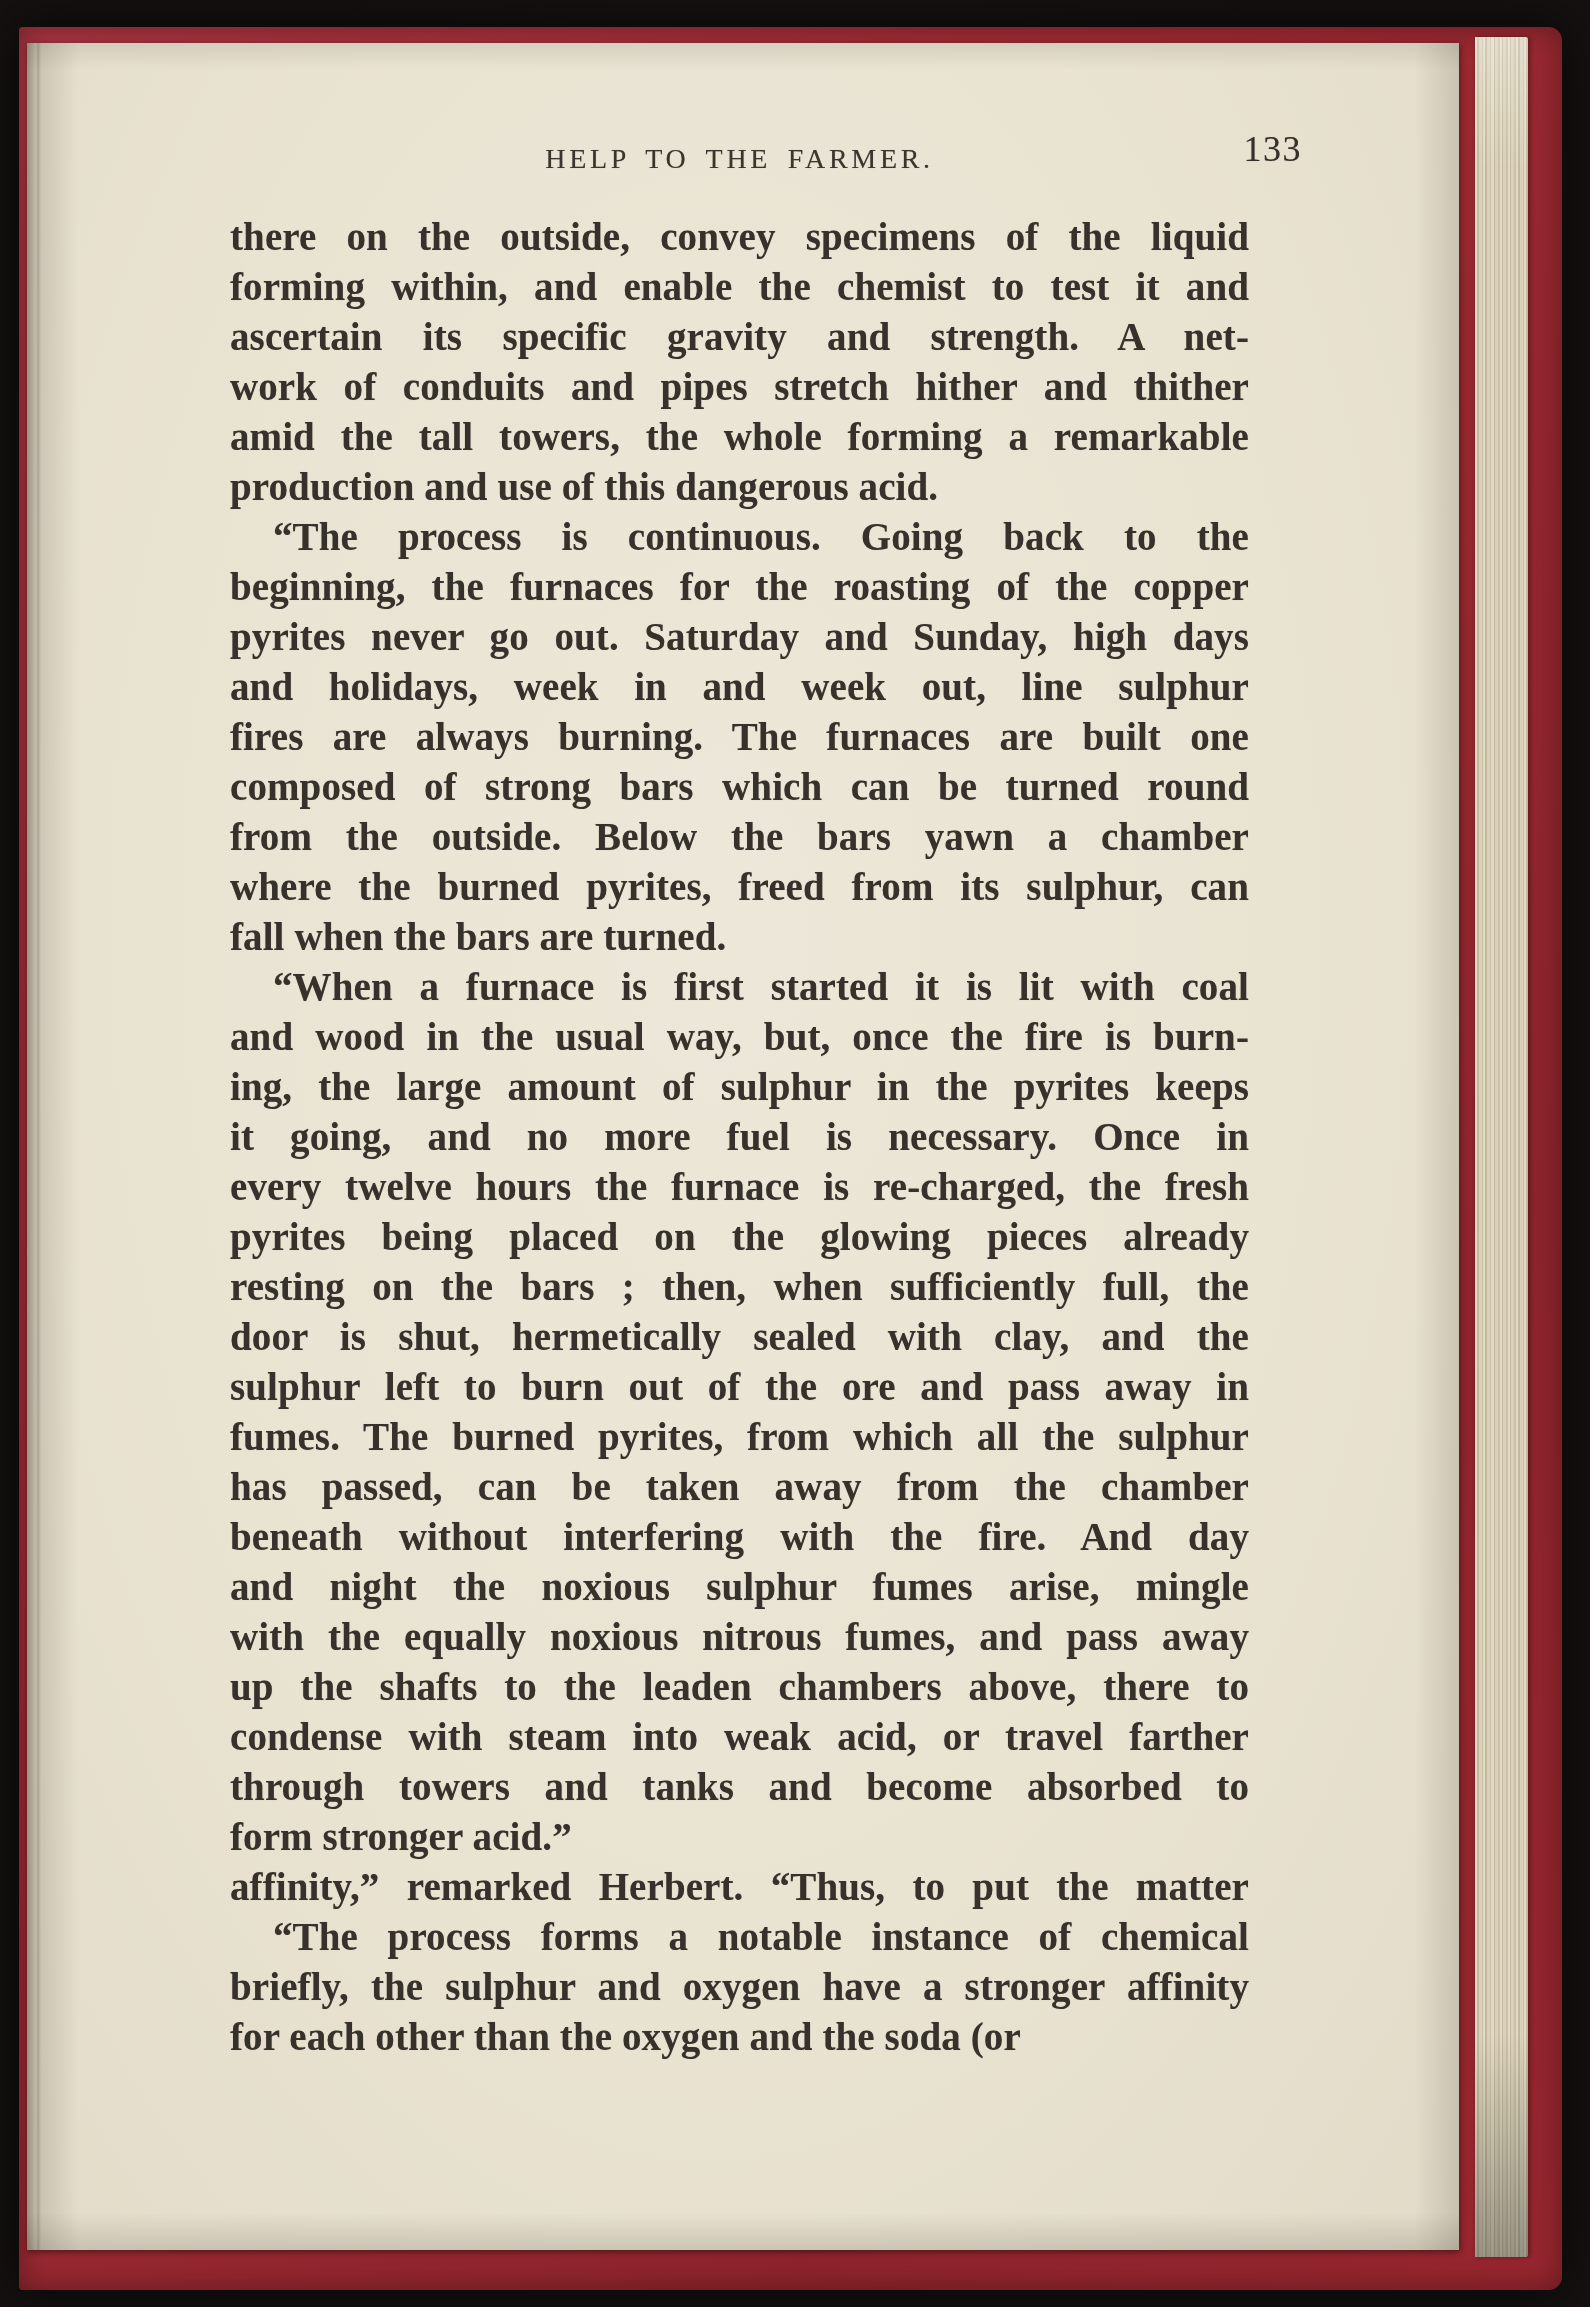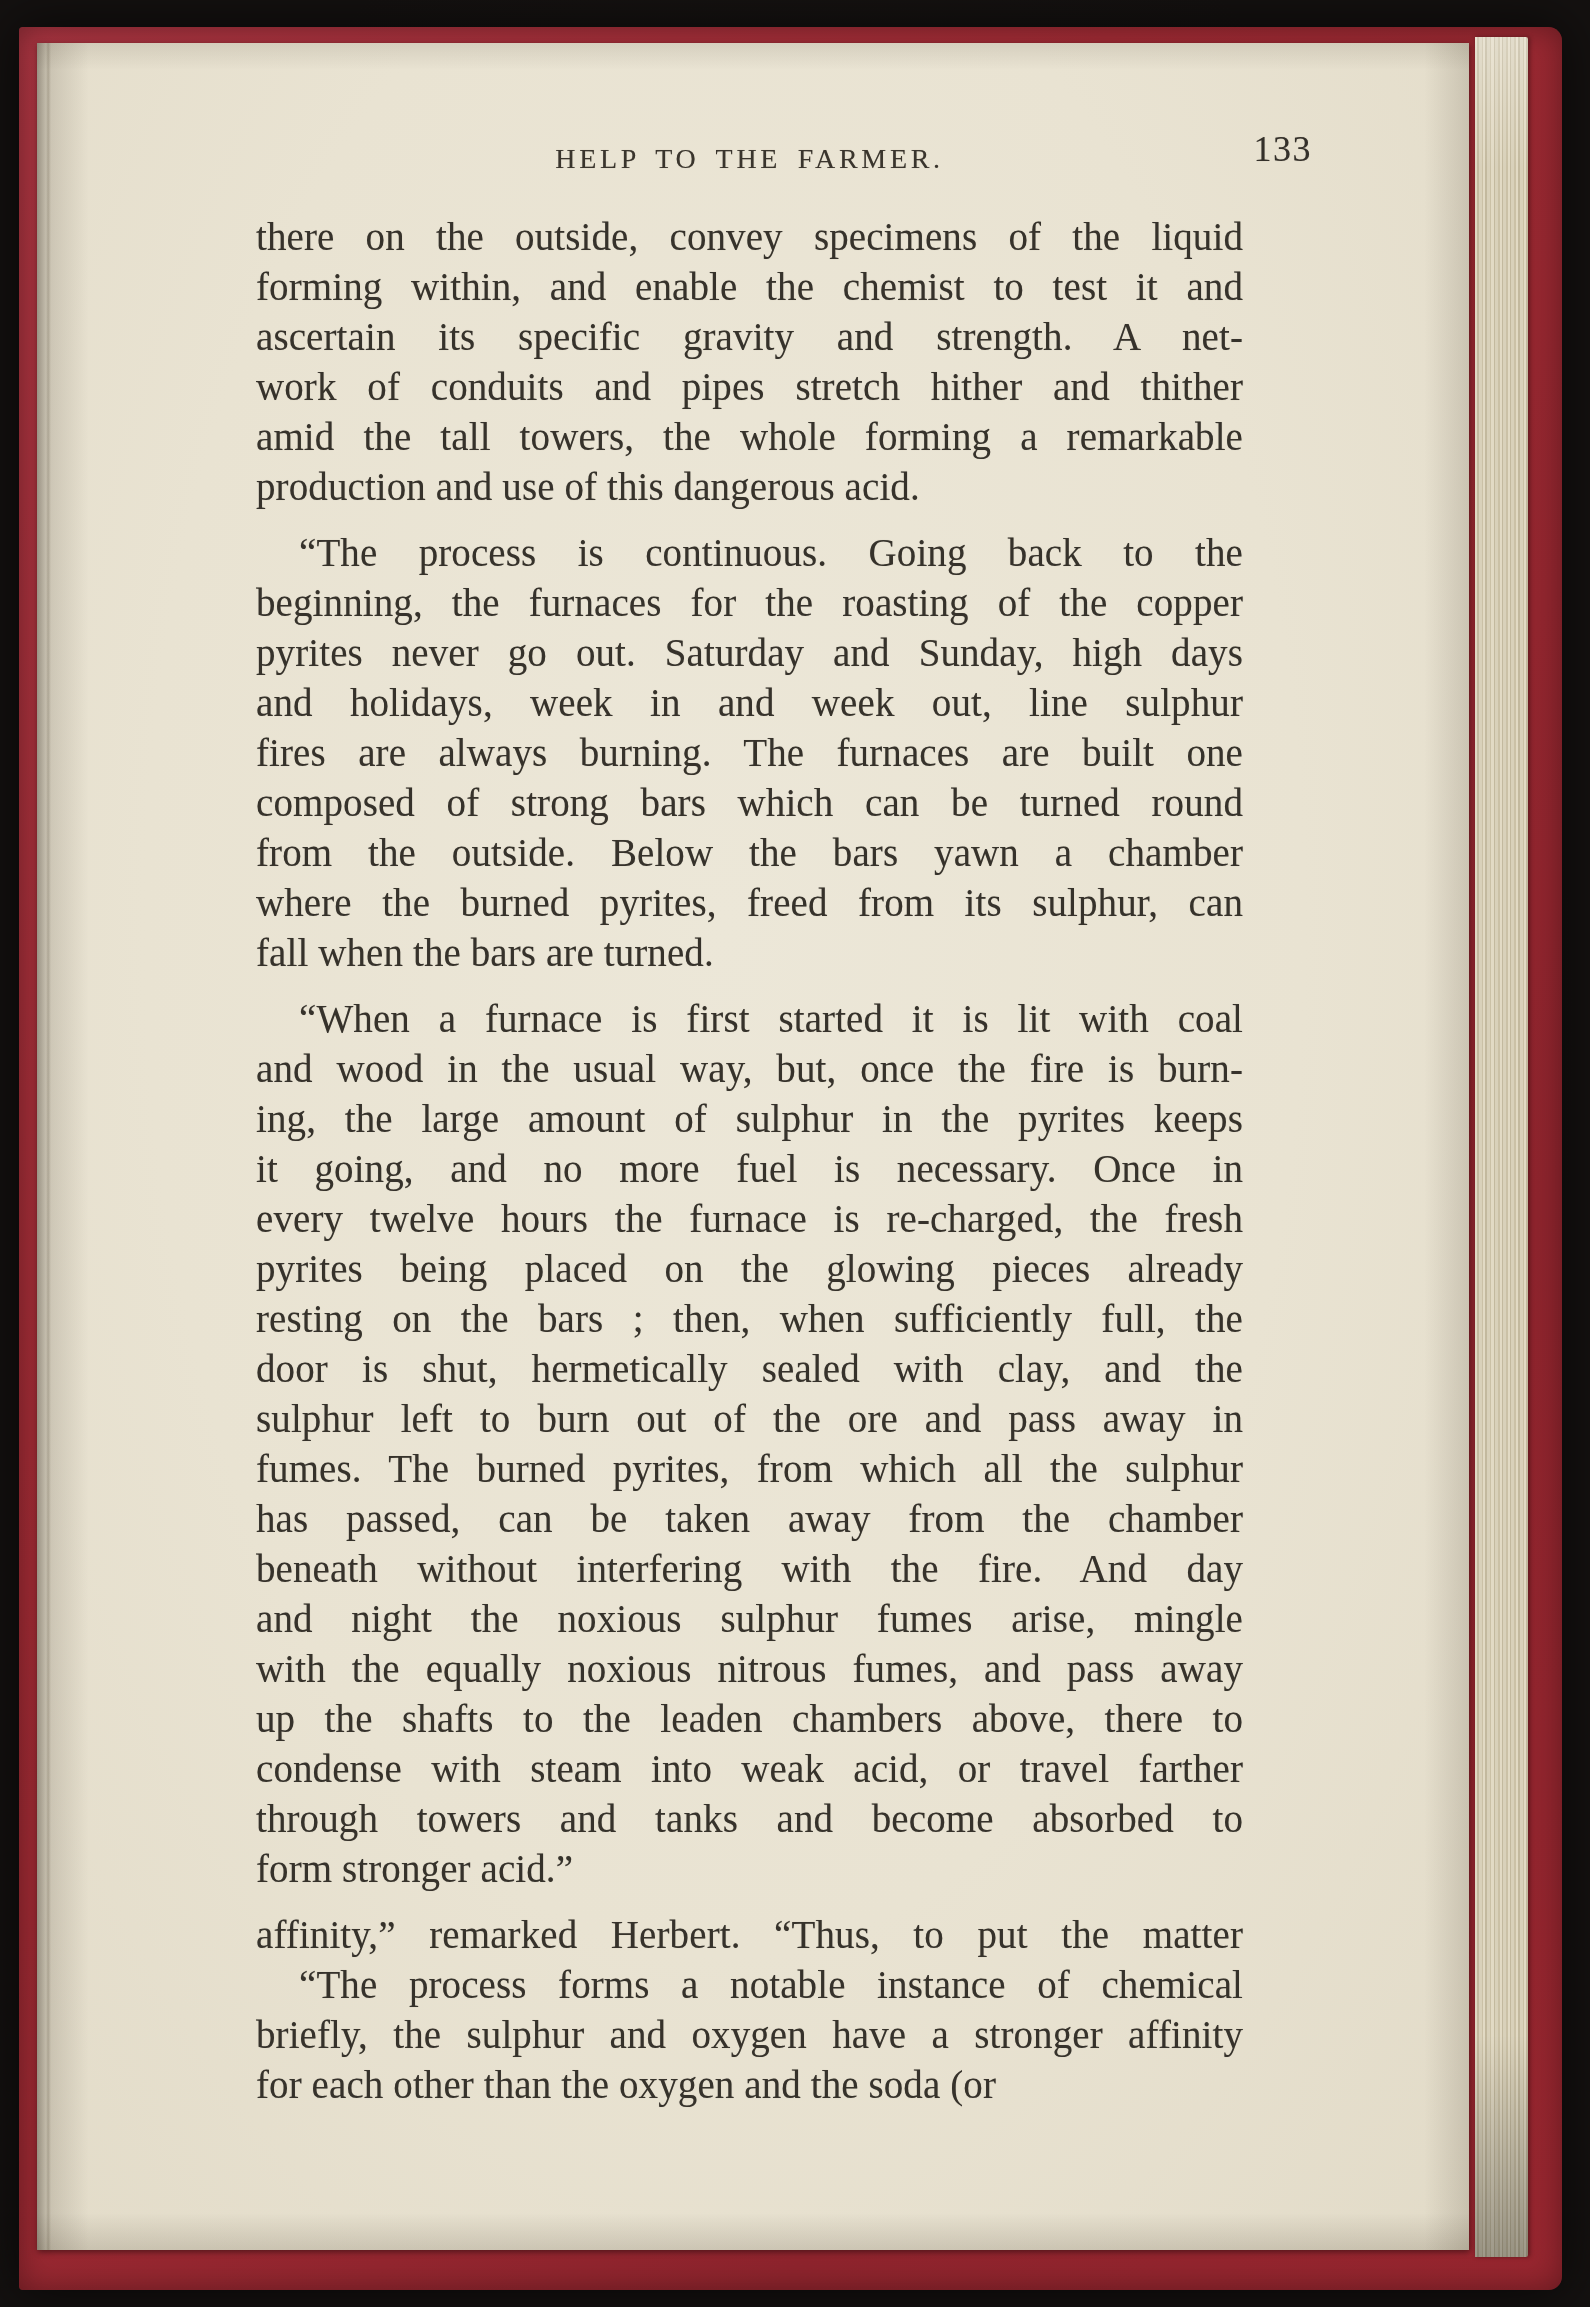--- a/index.html
+++ b/index.html
@@ -41,21 +41,21 @@
         #e2dac4 0px, #e2dac4 2.2px,
         #c3b99e 2.2px, #c3b99e 3.7px,
         #d9d1ba 3.7px, #d9d1ba 6.7px,
         #cbc1a6 6.7px, #cbc1a6 8.2px);
     border-radius: 0 2.2px 2.2px 0;
     box-shadow: 1.5px 0 4.5px rgba(0,0,0,0.35);
   }
   
   .page {
     position: absolute;
-    left: 18px;
+    left: 8px;
     top: 16.3px;
     width: 1432px;
     height: 2207px;
     background:
       linear-gradient(to right, rgba(30,20,10,0.38) 0px, rgba(30,20,10,0.14) 10.4px, rgba(30,20,10,0.0) 52px),
       linear-gradient(to right, rgba(0,0,0,0) 9px, rgba(70,58,38,0.22) 11px, rgba(0,0,0,0) 14px),
       linear-gradient(to left, rgba(40,30,15,0.14) 0px, rgba(0,0,0,0) 45px),
       linear-gradient(to bottom, rgba(40,30,15,0.10) 0px, rgba(0,0,0,0) 27px),
       linear-gradient(to top, rgba(40,30,15,0.14) 0px, rgba(0,0,0,0) 37px),
       radial-gradient(ellipse at 48% 40%, #ece7d8 0%, #e9e3d2 55%, #e2dbc8 100%);
@@ -94,21 +94,21 @@
     text-shadow: 0 0 0.7px rgba(55,48,38,0.35);
     font-family: Liberation Serif, serif;
   }
   .body-text {
     font-size: 39px;
     line-height: 50px;
     letter-spacing: 0.1px;
     color: #36322b;
     text-shadow: 0 0 0.7px rgba(54,50,43,0.30);
   }
-  .para { margin: 16px; }
+  .para { margin: 0; font-weight: bold; }
   .line {
     text-align: justify;
     text-align-last: justify;
     white-space: normal;
   }
   .line.final {
     text-align: center;
     text-align-last: left;
   }
   .line.indent {

